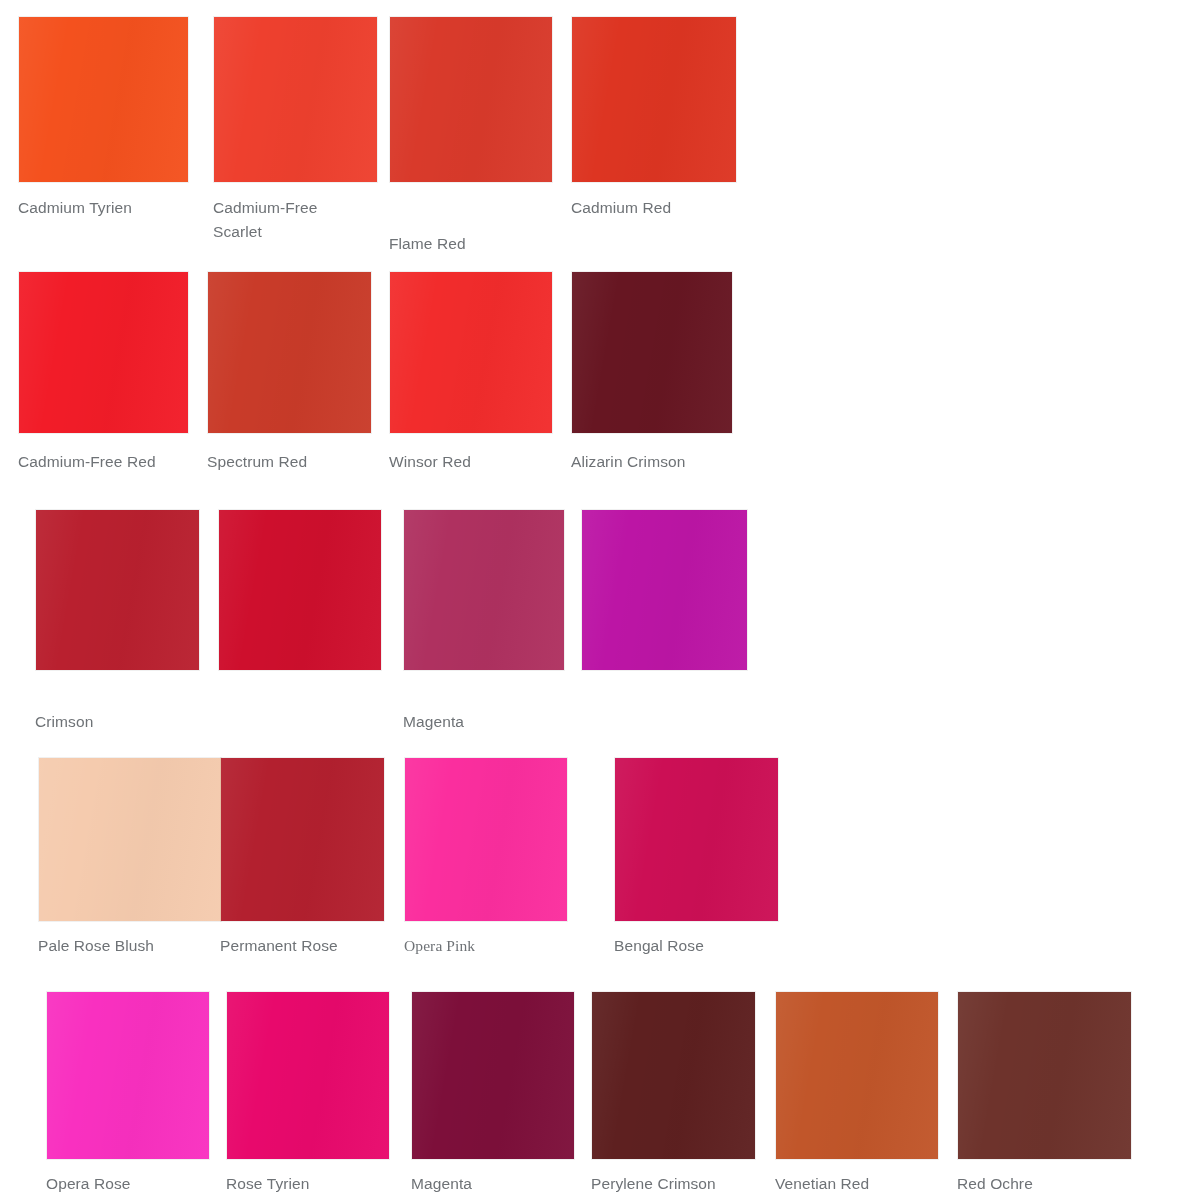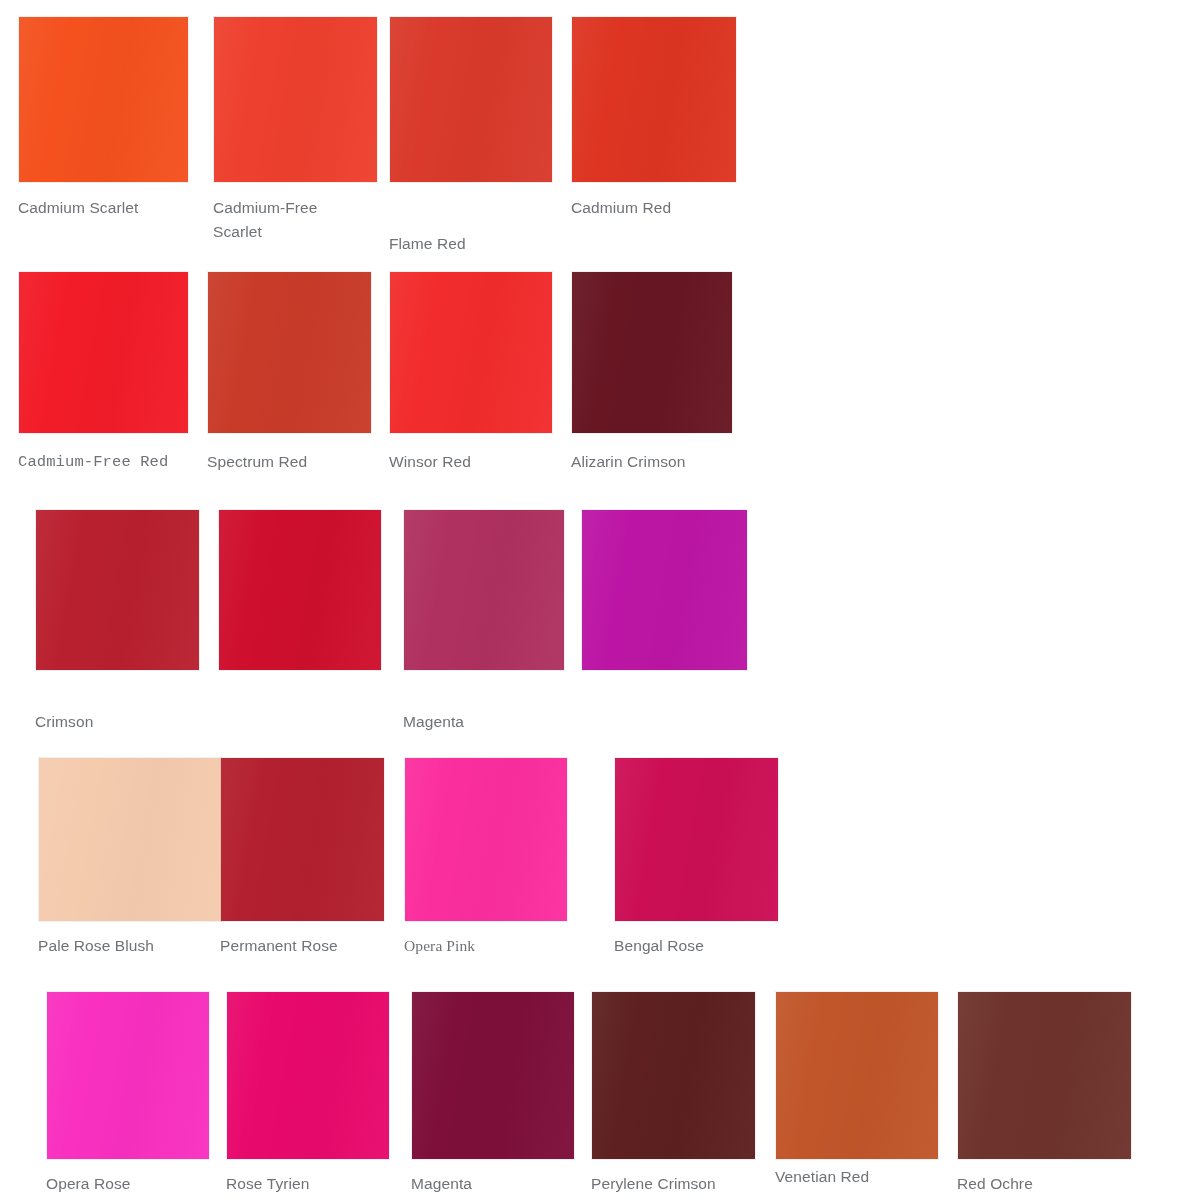--- a/index.html
+++ b/index.html
@@ -63,41 +63,41 @@
     line-height: 24px;
   }
 </style>
 </head>
 <body style="background: rgb(255, 255, 255);">
 
 <div id="swatch-canvas">
     <div class="swatch-row">
       <div class="swatch-cell" style="left: 18px; top: 16px; width: 171px; height: 210px;">
         <div class="swatch-chip" title="Cadmium Scarlet" style="height: 167px; background-color: rgb(244, 81, 30);"></div>
-        <div class="swatch-label" style="top: 180px; width: 165px;">Cadmium Scarlet</div>
+        <div class="swatch-label" style="top: 180px; width: 165px;">Cadmium Tyrien</div>
       </div>
       <div class="swatch-cell" style="left: 213px; top: 16px; width: 165px; height: 210px;">
         <div class="swatch-chip" title="Cadmium-Free
 Scarlet" style="height: 167px; background-color: rgb(238, 64, 46);"></div>
         <div class="swatch-label" style="top: 180px; width: 150px;">Cadmium-Free
 Scarlet</div>
       </div>
       <div class="swatch-cell" style="left: 389px; top: 16px; width: 164px; height: 210px;">
         <div class="swatch-chip" title="Flame Red" style="height: 167px; background-color: rgb(217, 58, 43);"></div>
         <div class="swatch-label" style="top: 180px; width: 160px; margin-top: 36px;">Flame Red</div>
       </div>
       <div class="swatch-cell" style="left: 571px; top: 16px; width: 166px; height: 210px;">
         <div class="swatch-chip" title="Cadmium Red" style="height: 167px; background-color: rgb(221, 53, 34);"></div>
         <div class="swatch-label" style="top: 180px; width: 166px;">Cadmium Red</div>
       </div>
     </div>
     <div class="swatch-row">
       <div class="swatch-cell" style="left: 18px; top: 271px; width: 171px; height: 209px;">
         <div class="swatch-chip" title="Cadmium-Free Red" style="height: 163px; background-color: rgb(242, 28, 40);"></div>
-        <div class="swatch-label" style="top: 179px; width: 171px; font-family: Liberation Mono, monospace;">Cadmium-Free Red</div>
+        <div class="swatch-label" style="top: 179px; width: 171px;">Cadmium-Free Red</div>
       </div>
       <div class="swatch-cell" style="left: 207px; top: 271px; width: 165px; height: 209px;">
         <div class="swatch-chip" title="Spectrum Red" style="height: 163px; background-color: rgb(201, 59, 41);"></div>
         <div class="swatch-label" style="top: 179px; width: 165px;">Spectrum Red</div>
       </div>
       <div class="swatch-cell" style="left: 389px; top: 271px; width: 164px; height: 209px;">
         <div class="swatch-chip" title="Winsor Red" style="height: 163px; background-color: rgb(242, 44, 44);"></div>
         <div class="swatch-label" style="top: 179px; width: 164px;">Winsor Red</div>
       </div>
       <div class="swatch-cell" style="left: 571px; top: 271px; width: 162px; height: 209px;">
@@ -153,20 +153,20 @@
       <div class="swatch-cell" style="left: 411px; top: 991px; width: 164px; height: 211px;">
         <div class="swatch-chip" title="Magenta" style="height: 169px; background-color: rgb(125, 15, 58);"></div>
         <div class="swatch-label" style="top: 181px; width: 164px;">Magenta</div>
       </div>
       <div class="swatch-cell" style="left: 591px; top: 991px; width: 165px; height: 211px;">
         <div class="swatch-chip" title="Perylene Maroon" style="height: 169px; background-color: rgb(94, 32, 32);"></div>
         <div class="swatch-label" style="top: 181px; width: 165px;">Perylene Crimson</div>
       </div>
       <div class="swatch-cell" style="left: 775px; top: 991px; width: 164px; height: 211px;">
         <div class="swatch-chip" title="Venetian Red" style="height: 169px; background-color: rgb(193, 86, 42);"></div>
-        <div class="swatch-label" style="top: 174px; width: 164px;">Venetian Red</div>
+        <div class="swatch-label" style="top: 181px; width: 164px;">Venetian Red</div>
       </div>
       <div class="swatch-cell" style="left: 957px; top: 991px; width: 175px; height: 211px;">
         <div class="swatch-chip" title="Red Ochre" style="height: 169px; background-color: rgb(110, 51, 44);"></div>
         <div class="swatch-label" style="top: 181px; width: 175px;">Red Ochre</div>
       </div>
     </div>
   </div>
 
 </body></html>

